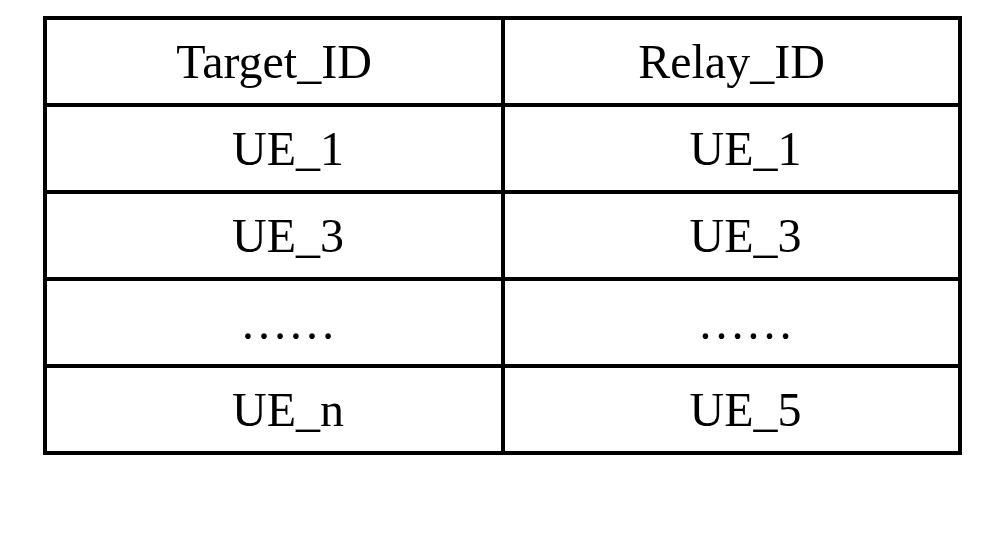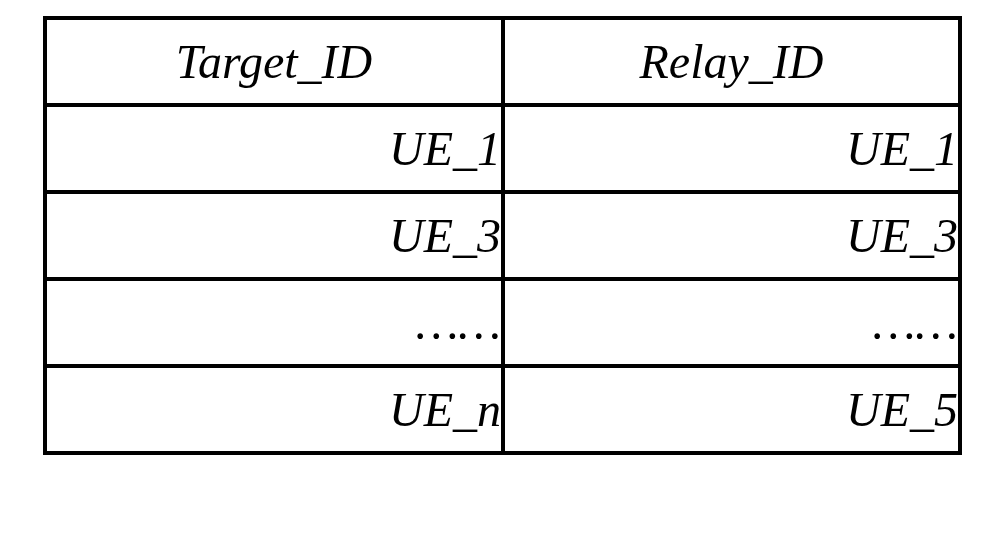--- a/index.html
+++ b/index.html
@@ -7,41 +7,40 @@
     padding: 0;
     width: 1000px;
     height: 533px;
     background: #ffffff;
     font-family: "Times New Roman", Times, serif;
   }
   .page {
     width: 1000px;
     height: 533px;
     position: relative;
-    font-style: italic;
   }
   .tbl {
     position: absolute;
     left: 43px;
     top: 16px;
     border-collapse: collapse;
     width: 915px;
     table-layout: fixed;
   }
   .tbl col.left  { width: 458px; }
   .tbl col.right { width: 457px; }
   .tbl td, .tbl th {
     border: 4px solid #000000;
     font-size: 48px;
     font-weight: 400;
     color: #000000;
     height: 83px;
     padding: 0 0 0 28px;
     vertical-align: middle;
-    text-align: right;
+    text-align: center;
     line-height: 1;
     white-space: nowrap;
   }
   .tbl th {
     text-align: center;
     padding-left: 0;
     font-weight: 400;
   }
 </style>
 </head>

